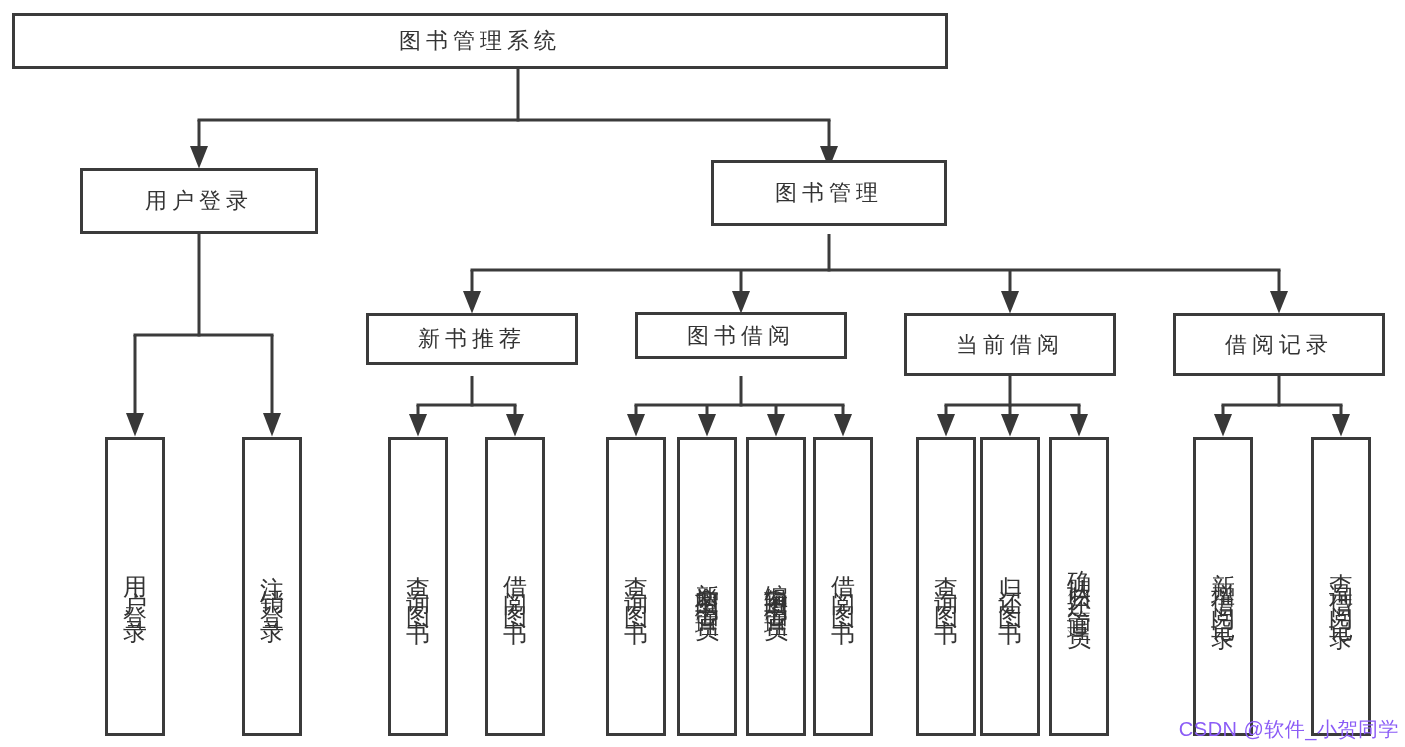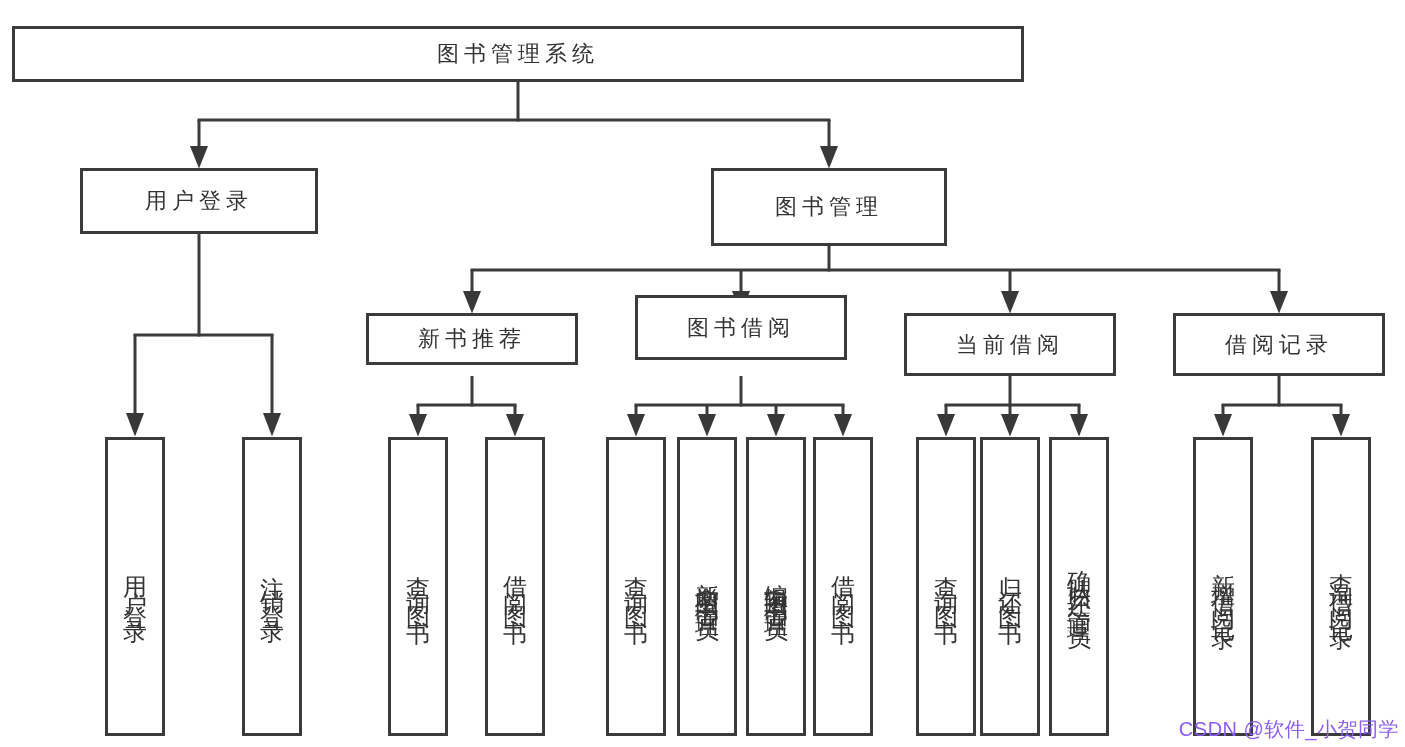--- a/index.html
+++ b/index.html
@@ -133,35 +133,35 @@
     <g>
       <line x1="1279" y1="376" x2="1279" y2="406.5"></line>
       <line x1="1221.5" y1="405" x2="1342.5" y2="405"></line>
       <line x1="1223" y1="405" x2="1223" y2="417"></line>
       <line x1="1341" y1="405" x2="1341" y2="417"></line>
       <polygon points="1214,414 1232,414 1223,436.5"></polygon>
       <polygon points="1332,414 1350,414 1341,436.5"></polygon>
     </g>
   </svg>
 
-  <div class="box hbox" style="left:12px;top:26px;width:1012px;height:56px">
+  <div class="box hbox" style="left:12px;top:13px;width:936px;height:56px">
     <span>图书管理系统</span>
   </div>
 
   <div class="box hbox" style="left:80px;top:168px;width:238px;height:66px">
     <span>用户登录</span>
   </div>
-  <div class="box hbox" style="left:711px;top:168px;width:236px;height:78px">
+  <div class="box hbox" style="left:711px;top:160px;width:236px;height:66px">
     <span>图书管理</span>
   </div>
 
   <div class="box hbox" style="left:366px;top:313px;width:212px;height:52px">
     <span>新书推荐</span>
   </div>
-  <div class="box hbox" style="left:635px;top:295px;width:212px;height:65px">
+  <div class="box hbox" style="left:635px;top:312px;width:212px;height:47px">
     <span>图书借阅</span>
   </div>
   <div class="box hbox" style="left:1173px;top:313px;width:212px;height:63px">
     <span>借阅记录</span>
   </div>
   <div class="box hbox" style="left:904px;top:313px;width:212px;height:63px">
     <span>当前借阅</span>
   </div>
 
   <div class="box" style="left:105px;top:437px;width:60px;height:299px">

